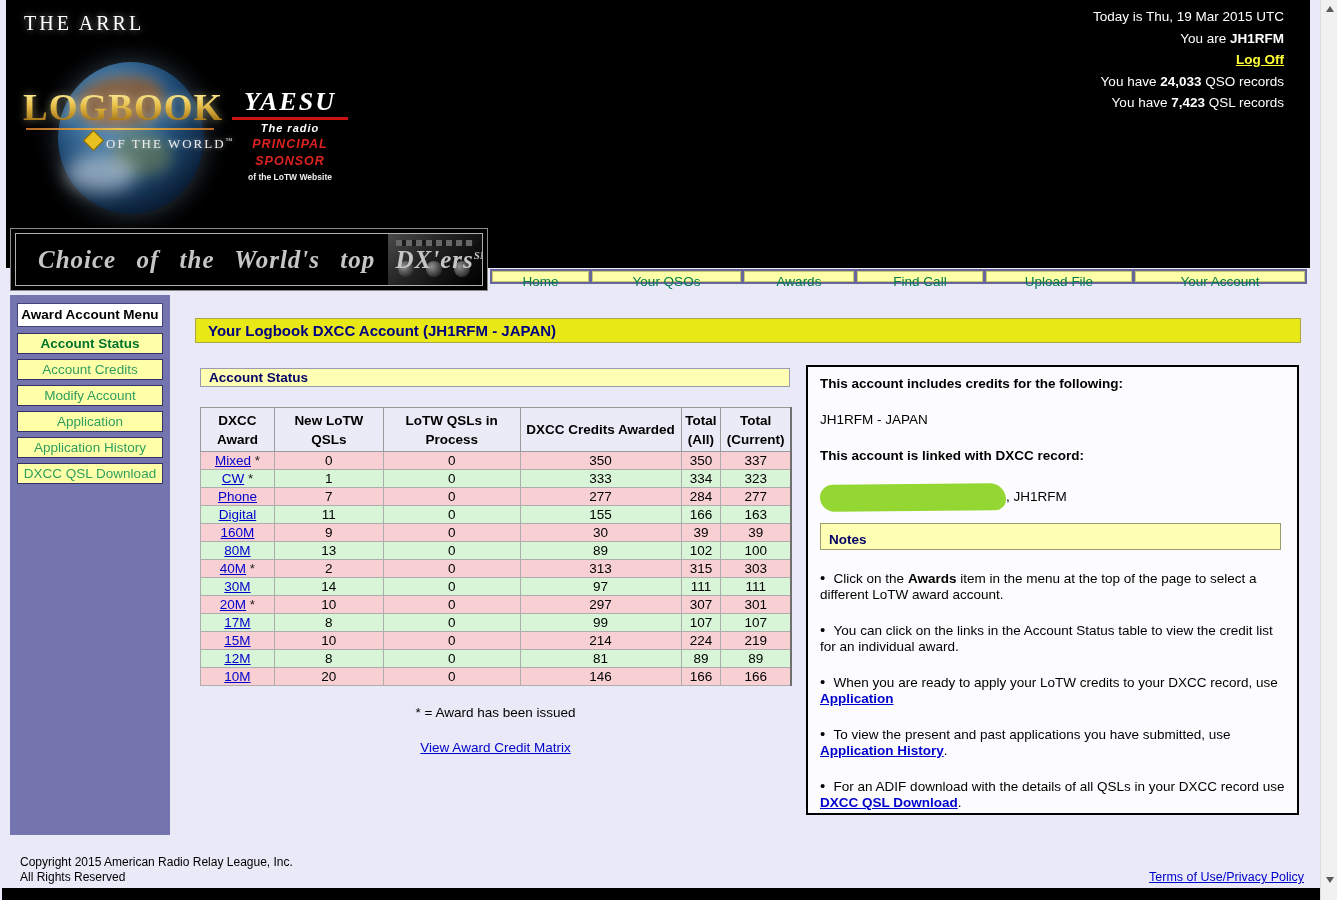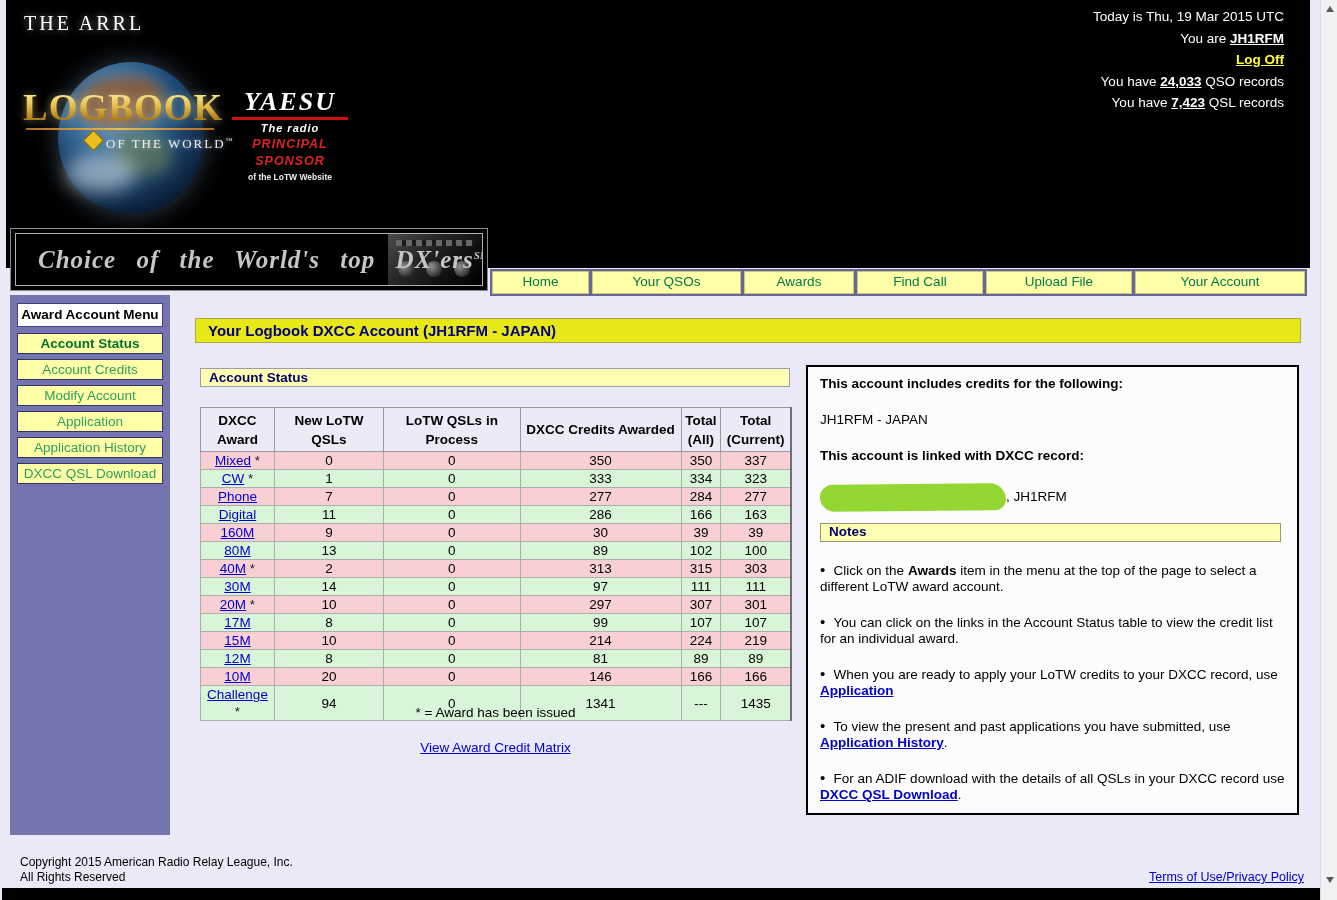--- a/index.html
+++ b/index.html
@@ -28,32 +28,32 @@
   .of-the-world sup { font-size:7px; }
   .arrl-diamond { position:absolute; left:80px; top:133px; width:15px; height:15px; background:#e8c020; border:1px solid #7a5c00; transform:rotate(45deg); }
   .yaesu-block { position:absolute; left:226px; top:88px; width:116px; text-align:center; }
   .yaesu-name { font-family:"Liberation Serif",serif; font-style:italic; font-weight:bold; font-size:26px; color:#fff; letter-spacing:2px; line-height:28px; }
   .yaesu-bar { height:3px; background:#cc1111; margin:1px 0 2px 0; }
   .yaesu-radio { font-size:11px; font-weight:bold; font-style:italic; color:#fff; letter-spacing:1px; }
   .yaesu-principal, .yaesu-sponsor { font-size:12.5px; font-weight:bold; font-style:italic; color:#dd2222; letter-spacing:1px; line-height:14px; margin-top:3px; }
   .yaesu-small { font-size:8.5px; font-weight:bold; color:#eee; margin-top:4px; }
   
   .account-info { position:absolute; right:26px; top:6px; text-align:right; color:#fff; font-size:13.5px; line-height:21.5px; }
-  .account-info b { font-weight:bold;text-decoration:underline; }
+  .account-info b { font-weight:bold; }
   .logoff { color:#ffff33; font-weight:bold; text-decoration:underline; cursor:pointer; }
   
   .banner-box { position:absolute; left:10px; top:228px; width:478px; height:63px; background:#000; border:1px solid #8a8a8a; padding:4px; z-index:5; }
   .banner-inner { position:relative; width:100%; height:100%; border:1px solid #b0b0b0; overflow:hidden; }
   .tagline { position:absolute; left:22px; top:50%; transform:translateY(-50%); font-family:"Liberation Serif",serif; font-style:italic; font-weight:bold; font-size:25px; color:#c6c6c6; word-spacing:13px; letter-spacing:1px; white-space:nowrap; z-index:2; }
   .tagline sup { font-size:11px; letter-spacing:0; word-spacing:0; }
   .radio-img { position:absolute; right:0; top:0; bottom:0; width:94px; background:linear-gradient(135deg,#4a4a4a 0%,#242424 40%,#0c0c0c 75%,#000 100%); }
   .radio-img .knob { position:absolute; width:16px; height:16px; border-radius:50%; background:radial-gradient(circle at 35% 35%, #909090, #303030 70%, #111); }
   .radio-img .btnrow { position:absolute; left:8px; top:6px; width:78px; height:6px; background:repeating-linear-gradient(90deg,#666 0 6px,#1a1a1a 6px 10px); }
   
-  .nav-strip { position:absolute; left:490px; top:269px; width:817px; height:27px; background:#66669c; display:flex; gap:3px; padding:2px; z-index:4; }
+  .nav-strip { position:absolute; left:490px; top:269px; width:817px; height:15px; background:#66669c; display:flex; gap:3px; padding:2px; z-index:4; }
   .tab { background:#ffffa8; border:1px solid #c8c870; color:#007a4d; font-size:13.5px; text-align:center; line-height:20px; cursor:pointer; }
   .tab:nth-child(1){width:97px}.tab:nth-child(2){width:149px}.tab:nth-child(3){width:110px}
   .tab:nth-child(4){width:126px}.tab:nth-child(5){width:146px}.tab:nth-child(6){flex:1}
   
   .sidebar { position:absolute; left:10px; top:295px; width:160px; height:540px; background:#7474ae; padding:8px 7px; }
   .menu-title { background:#fff; border:1px solid #44447a; text-align:center; font-weight:bold; font-size:13.5px; line-height:16px; padding:3px 2px; margin-bottom:6px; color:#000; }
   .menu-item { background:#ffffa8; border:1px solid #333366; text-align:center; font-size:13.5px; line-height:19px; height:21px; margin-bottom:5px; color:#2f9e60; cursor:pointer; }
   .menu-item.active { font-weight:bold; color:#00722e; }
   
   .page-title { position:absolute; left:195px; top:318px; width:1106px; height:25px; background:#e8e816; border:1px solid #a8a84a; color:#000080; font-weight:bold; font-size:15px; line-height:23px; padding-left:12px; }
@@ -66,21 +66,21 @@
   td a, .blue-link { color:#0000cc; text-decoration:underline; cursor:pointer; }
   .star { color:#222; }
   .footnote { position:absolute; left:200px; top:705px; width:591px; text-align:center; font-size:13.5px; }
   .matrix-link { position:absolute; left:200px; top:740px; width:591px; text-align:center; font-size:13.5px; }
   
   .info-panel { position:absolute; left:806px; top:365px; width:493px; height:450px; background:#fcfcff; border:2px solid #000; padding:9px 12px; font-size:13.5px; }
   .info-panel .hline { font-weight:bold; margin-bottom:21px; }
   .info-panel .nline { margin-bottom:21px; }
   .redaction { display:inline-block; vertical-align:middle; width:186px; height:27px; background:#94d733; border-radius:14px 18px 12px 16px; transform:rotate(-.5deg); }
   .linked-row { margin-bottom:12px; }
-  .notes-header { background:#ffffb4; border:1px solid #9a9a70; font-weight:bold; color:#000066; font-size:13.5px; line-height:16px; padding:0 0 1px 8px; margin:0 4px 20px 0; }
+  .notes-header { background:#ffffb4; border:1px solid #9a9a70; font-weight:bold; color:#000066; font-size:13.5px; line-height:16px; padding:8px 0 1px 8px; margin:0 4px 20px 0; }
   .note { margin-bottom:19px; line-height:16px;margin-top:7px; }
   .note .bullet { font-size:15px; }
   .note b { font-weight:bold; }
   .note a { font-weight:bold; }
   
   .copyright { position:absolute; left:20px; top:855px; font-size:12px; line-height:15px; }
   .terms { position:absolute; right:33px; top:870px; font-size:12.5px; }
   .bottom-bar { position:absolute; left:2px; top:888px; width:1318px; height:12px; background:#000; }
   
   .scrollbar { position:absolute; right:0; top:0; width:17px; height:900px; background:#f1f1f1; border-left:1px solid #dcdcdc; }
@@ -189,21 +189,21 @@
         <td>7</td>
         <td>0</td>
         <td>277</td>
         <td>284</td>
         <td>277</td>
       </tr>
       <tr style="background: rgb(216, 245, 216);">
         <td><a>Digital</a></td>
         <td>11</td>
         <td>0</td>
-        <td>286</td>
+        <td>155</td>
         <td>166</td>
         <td>163</td>
       </tr>
       <tr style="background: rgb(248, 208, 212);">
         <td><a>160M</a></td>
         <td>9</td>
         <td>0</td>
         <td>30</td>
         <td>39</td>
         <td>39</td>
@@ -264,28 +264,20 @@
         <td>89</td>
         <td>89</td>
       </tr>
       <tr style="background: rgb(248, 208, 212);">
         <td><a>10M</a></td>
         <td>20</td>
         <td>0</td>
         <td>146</td>
         <td>166</td>
         <td>166</td>
-      </tr>
-      <tr style="background: rgb(216, 245, 216);">
-        <td><a>Challenge</a><span class="star"> *</span></td>
-        <td>94</td>
-        <td>0</td>
-        <td>1341</td>
-        <td>---</td>
-        <td>1435</td>
       </tr>
     </tbody>
 </table>
 
 <div class="footnote">* = Award has been issued</div>
 <div class="matrix-link"><a class="blue-link">View Award Credit Matrix</a></div>
 
 <div class="info-panel">
   <div class="hline">This account includes credits for the following:</div>
   <div class="nline">JH1RFM - JAPAN</div>

